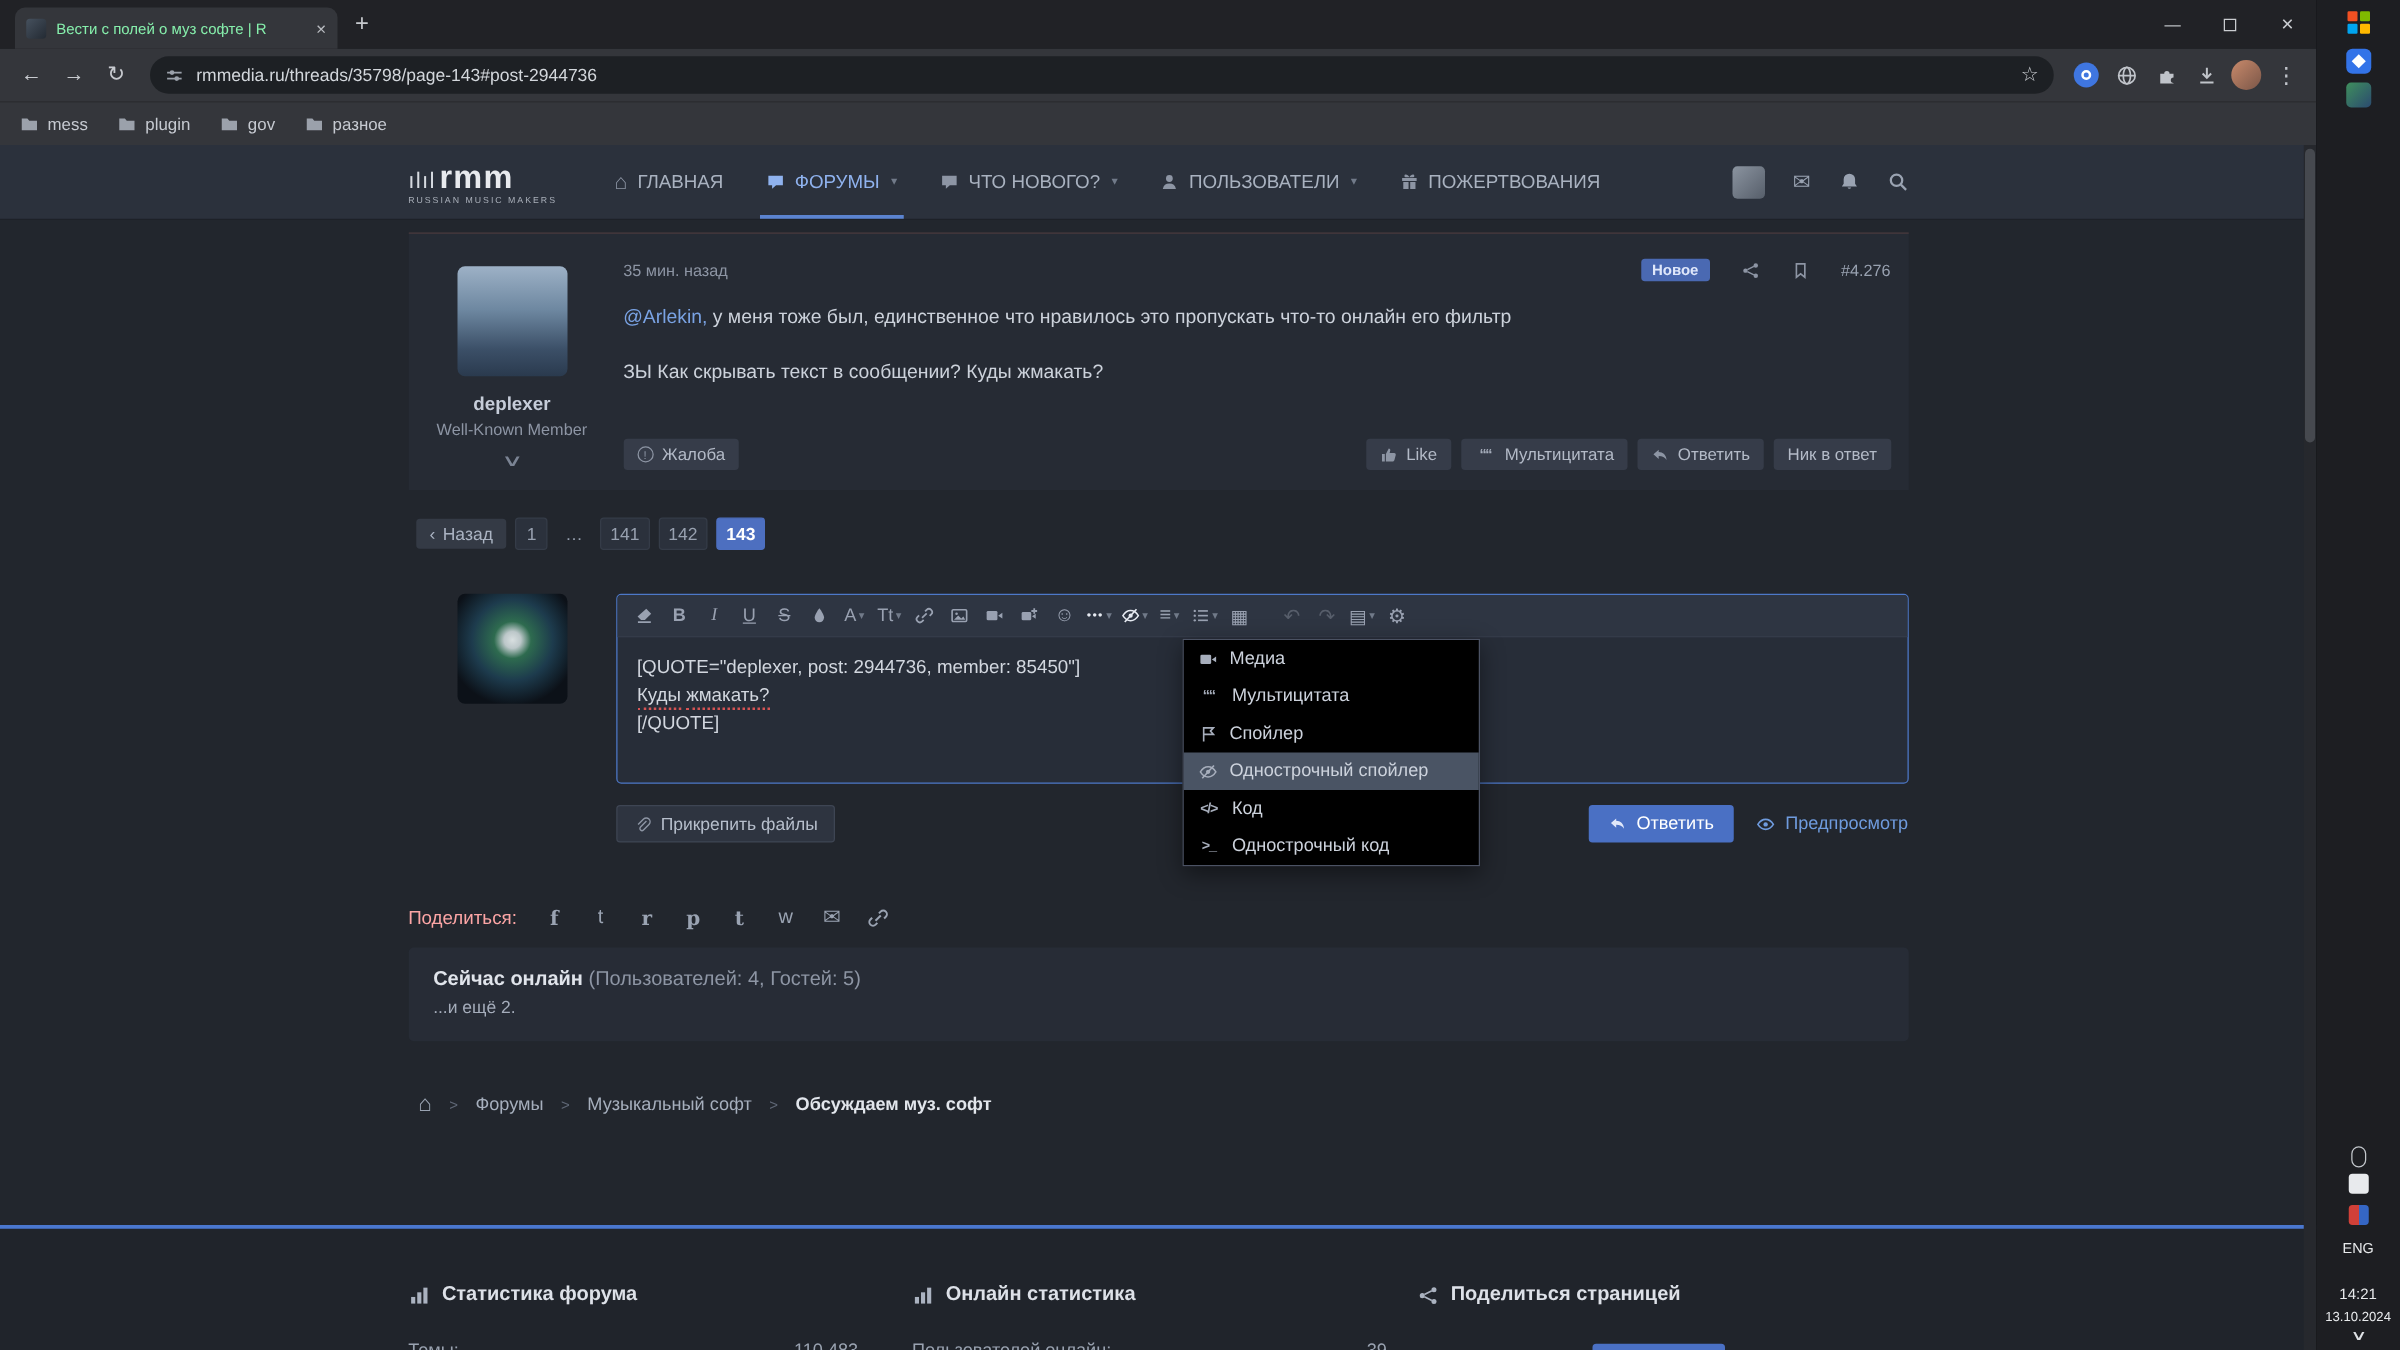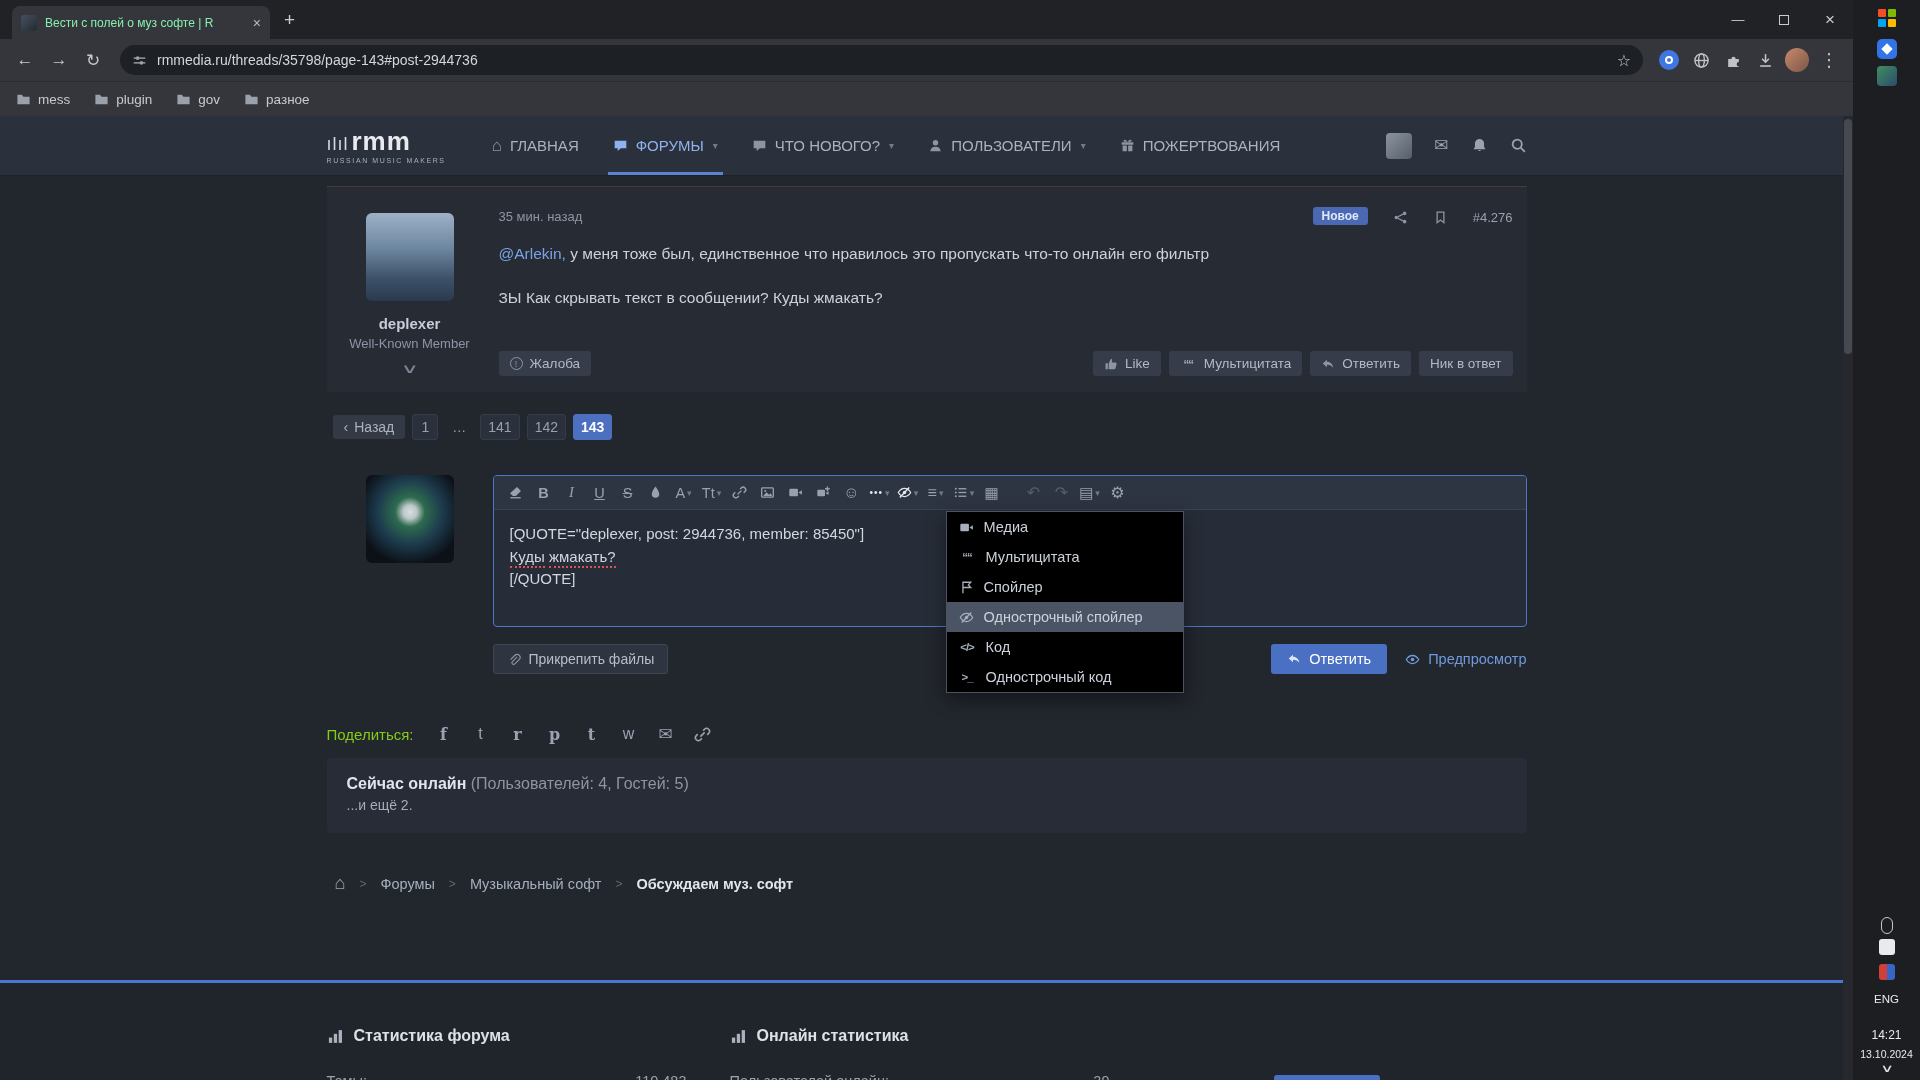--- a/index.html
+++ b/index.html
@@ -66,21 +66,21 @@
   
   .post{display:flex;background:#262b34;border-top:1px solid #4a3a3c;height:206px;margin-top:10px}
   .author-col{width:166px;flex:none;text-align:center;padding-top:26px}
   .avatar-lg{width:88px;height:88px;border-radius:6px;margin:0 auto}
   .av-deplexer{background:linear-gradient(180deg,#9db1c6 0%,#6d87a0 40%,#3c5068 75%,#2a3a4e 100%)}
   .author-name{margin-top:14px;font-size:15px;font-weight:bold;color:#c6cdd9}
   .author-title{margin-top:4px;font-size:13px;color:#8d95a4}
   .author-chevron{margin-top:10px;color:#7b8494;font-size:13px;transform:scaleX(1.9);display:inline-block}
   .msg-col{flex:1;padding:20px 14px 16px 6px;display:flex;flex-direction:column}
   .meta-row{display:flex;align-items:center;font-size:13px;color:#8d95a4}
-  .meta-right{margin-left:auto;display:flex;align-items:flex-end;gap:25px}
+  .meta-right{margin-left:auto;display:flex;align-items:center;gap:25px}
   .meta-right .ic{width:15px;height:15px;color:#8d95a4}
   .badge{background:#4a69b2;color:#dfe7fa;font-size:12px;padding:2px 9px;border-radius:3px;font-weight:bold}
   .meta-num{color:#98a1b0}
   .msg-body{font-size:15.5px;color:#ccd2db;line-height:1.4}
   .mention{color:#7aa3e4}
   .p1{margin-top:18px}.p2{margin-top:22px}
   .action-row{margin-top:auto;display:flex;align-items:center}
   .chip{display:inline-flex;align-items:center;gap:7px;background:#363c49;border-radius:3px;
     padding:5px 11px;font-size:13.5px;color:#b3bac7;white-space:nowrap}
   .chip .ic{width:14px;height:14px;color:#8d95a4}
@@ -128,21 +128,21 @@
   .attach-chip .ic{width:14px;height:14px;color:#8d95a4}
   .attach-right{margin-left:auto;display:flex;align-items:center;gap:18px}
   .btn-reply{background:#4a70c4;color:#fff;border-radius:3px;padding:7px 16px;font-size:14.5px;
     display:inline-flex;gap:8px;align-items:center}
   .btn-reply .ic{width:14px;height:14px;color:#dfe7fa}
   .link-preview{color:#6f9bde;font-size:14.5px;display:inline-flex;gap:8px;align-items:center}
   .link-preview .ic{width:15px;height:15px}
 
   
   .share-row{margin-top:50px;display:flex;align-items:center;gap:17px;color:#9aa3b2}
-  .share-label{font-size:15px;color:#84cc16;margin-right:3px}
+  .share-label{font-size:15px;color:#fca5a5;margin-right:3px}
   .sic{width:20px;height:20px;display:flex;align-items:center;justify-content:center;font-size:16px;color:#9aa3b2}
   .sic.serif{font-family:"DejaVu Serif",serif;font-weight:bold}
   .sic .ic{width:17px;height:17px}
   .sic.mail{font-size:17px}
 
   
   .online-panel{margin-top:14px;background:#272c36;border-radius:4px;padding:17px 20px 20px}
   .online-title{font-size:16px;color:#8d95a4}
   .online-title b{color:#e0e4eb}
   .online-users{margin-top:26px;font-size:14.5px;color:#98a2b2}
@@ -792,20 +792,28 @@
                 </svg>
               </span>
               <span>Онлайн статистика</span>
             </div>
           <div class="f-stat">
               <span>Пользователей онлайн:</span>
               <span>39</span>
             </div>
         </div>
         <div class="f-col f-col3">
+          <div class="f-head">
+              <span class="ic">
+                <svg>
+                  <use href="#s-share"></use>
+                </svg>
+              </span>
+              <span>Поделиться страницей</span>
+            </div>
           <div class="f-btn"></div>
         </div>
       </div>
     </div>
 
     <div class="scrollbar">
       <div class="sthumb"></div>
     </div>
   </div>
 </div>

